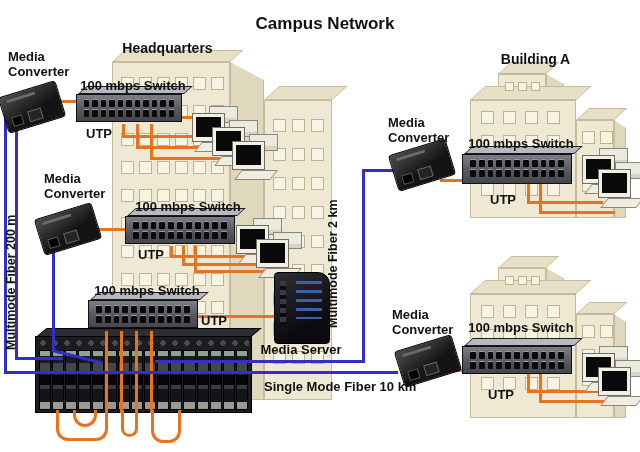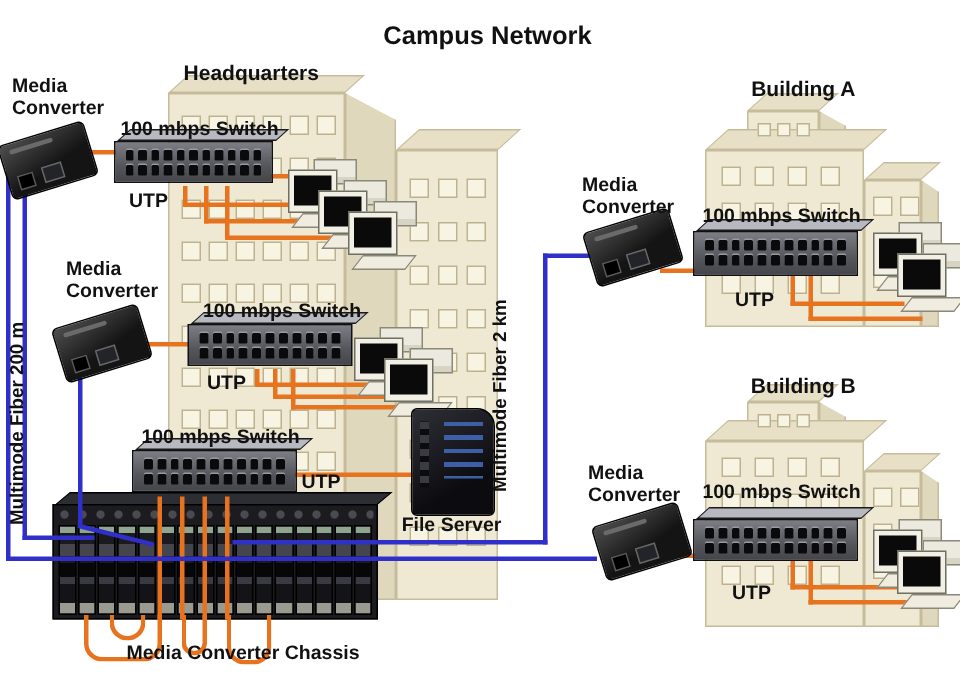--- a/index.html
+++ b/index.html
@@ -576,21 +576,20 @@
       <div class="case"></div>
       <div class="mon">
         <div class="scr"></div>
       </div>
       <div class="kbd"></div>
     </div>
 
   <div class="lbl t-title c" style="left:225px;top:14px;width:200px;">Campus Network</div>
   <div class="lbl t-site c" style="left:488px;top:52px;width:95px;">Building A</div>
   <div class="lbl t-site c" style="left:110px;top:41px;width:115px;">Headquarters</div>
-  <div class="lbl t-site c" style="left:488px;top:250px;width:95px;">Building B</div>
 
   <div class="lbl t-dev mclabel" style="left:8px;top:50px;">Media
 Converter</div>
   <div class="lbl t-dev mclabel" style="left:44px;top:172px;">Media
 Converter</div>
   <div class="lbl t-dev mclabel" style="left:388px;top:116px;">Media
 Converter</div>
   <div class="lbl t-dev mclabel" style="left:392px;top:308px;">Media
 Converter</div>
 
@@ -599,19 +598,19 @@
   <div class="lbl t-dev c" style="left:92px;top:284px;width:110px;">100 mbps Switch</div>
   <div class="lbl t-dev c" style="left:466px;top:137px;width:110px;">100 mbps Switch</div>
   <div class="lbl t-dev c" style="left:466px;top:321px;width:110px;">100 mbps Switch</div>
 
   <div class="lbl t-dev" style="left:86px;top:127px;">UTP</div>
   <div class="lbl t-dev" style="left:138px;top:248px;">UTP</div>
   <div class="lbl t-dev" style="left:201px;top:314px;">UTP</div>
   <div class="lbl t-dev" style="left:490px;top:193px;">UTP</div>
   <div class="lbl t-dev" style="left:488px;top:388px;">UTP</div>
 
-  <div class="lbl t-dev c" style="left:252px;top:343px;width:98px;">File Server</div>
-  <div class="lbl t-dev c" style="left:66px;top:428px;width:192px;">Media Converter Chassis</div>
+  <div class="lbl t-dev c" style="left:252px;top:343px;width:98px;">Media Server</div>
 
   <div class="vlabel" style="left:20px;top:334px;">Multimode Fiber 200 m</div>
   <div class="vlabel" style="left:342px;top:312px;">Multimode Fiber 2 km</div>
+  <div class="lbl t-dev" style="left:264px;top:380px;width:170px;">Single Mode Fiber 10 km</div>
 
 </div>
 
 </body></html>

